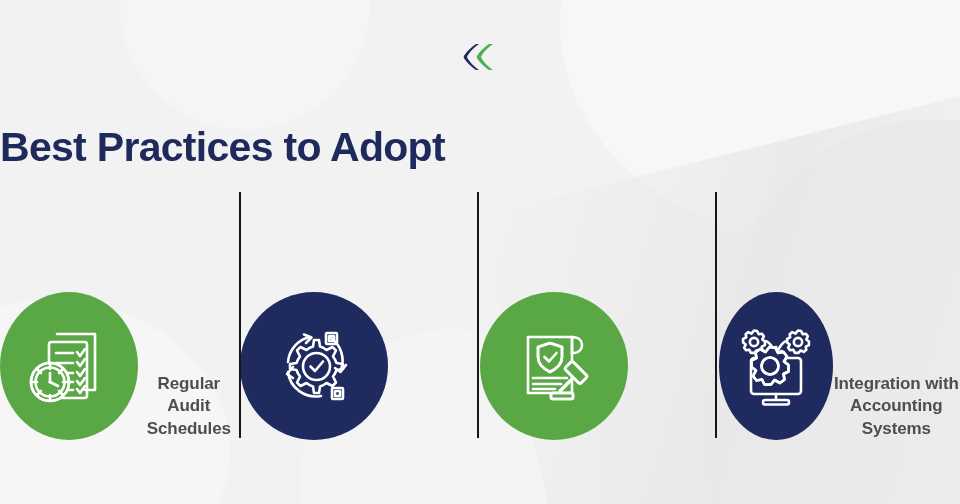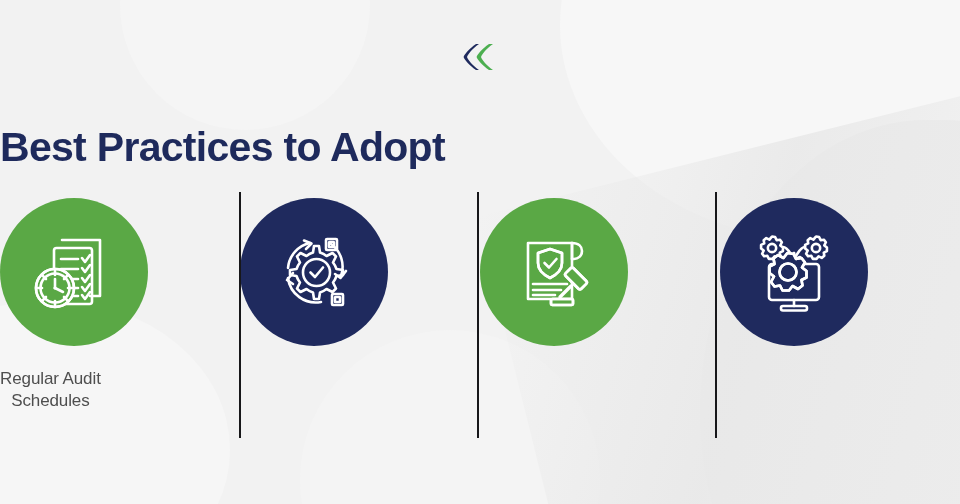--- a/index.html
+++ b/index.html
@@ -126,22 +126,22 @@
     position: absolute;
     left: 0; top: 190px;
     width: 960px;
     height: 250px;
     display: flex;
   }
   .col {
     position: relative;
     flex: 1 1 25%;
     display: flex;
-    flex-direction: column;
-    align-items: flex-start;
+    align-items: flex-end;
+    font-weight: bold;
   }
   .circle {
     width: 148px;
     height: 148px;
     border-radius: 50%;
     display: flex;
     align-items: center;
     justify-content: center;
     margin-top: 8px;
   }
@@ -328,20 +328,22 @@
                      L10 17 L4.5 14 L1 18.5 L-5.5 18.5 L-8 13.5 L-13.5 14.5 L-17 10 L-14 4.5 L-18.5 1
                      L-18.5 -5.5 L-13.5 -8 L-14.5 -13.5 L-10 -17 L-4.5 -14 L-1 -18.5 Z" fill="#1f2a5e"></path>
             <path d="M0 -19 L5.5 -18 L8 -13 L13.5 -14 L17 -9.5 L14 -4.5 L18.5 -1 L18.5 5.5 L13.5 8 L14.5 13.5
                      L10 17 L4.5 14 L1 18.5 L-5.5 18.5 L-8 13.5 L-13.5 14.5 L-17 10 L-14 4.5 L-18.5 1
                      L-18.5 -5.5 L-13.5 -8 L-14.5 -13.5 L-10 -17 L-4.5 -14 L-1 -18.5 Z"></path>
             <circle cx="0" cy="0" r="8.5" fill="#1f2a5e"></circle>
             <circle cx="0" cy="0" r="8.5"></circle>
           </g>
         </svg>
       </div>
+      <div class="col-label">Integration with
+Accounting Systems</div>
     </div>
 
   </div>
 
   <div class="divider d1"></div>
   <div class="divider d2"></div>
   <div class="divider d3"></div>
 
 </div>
 

